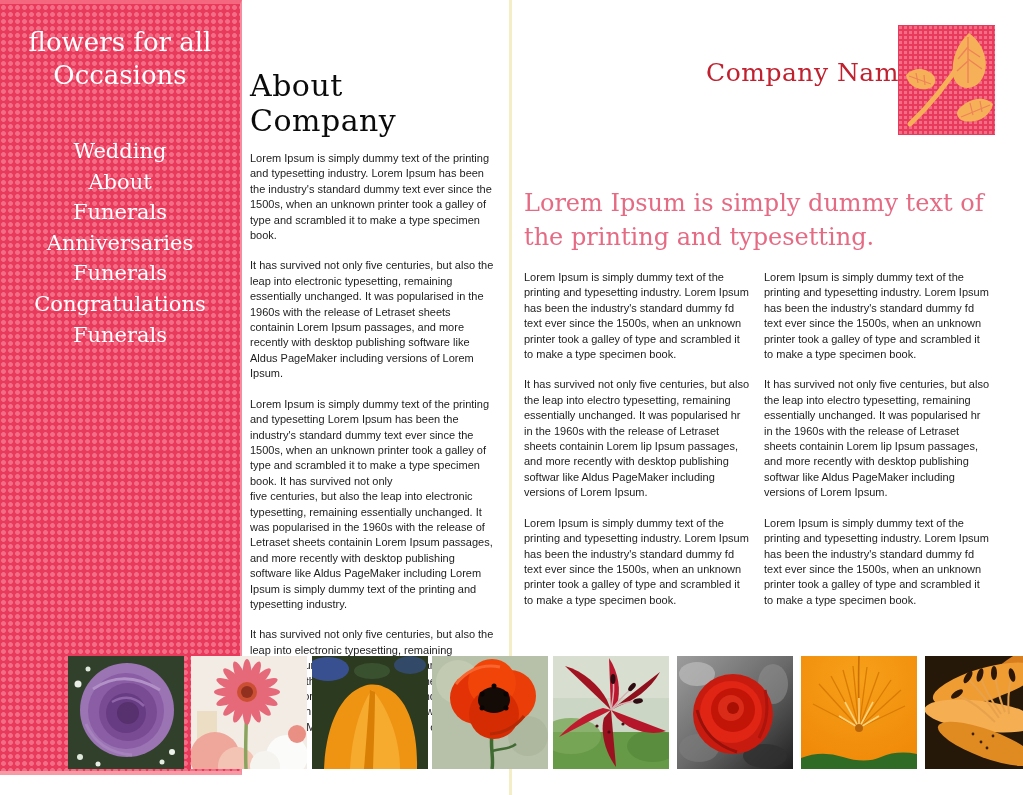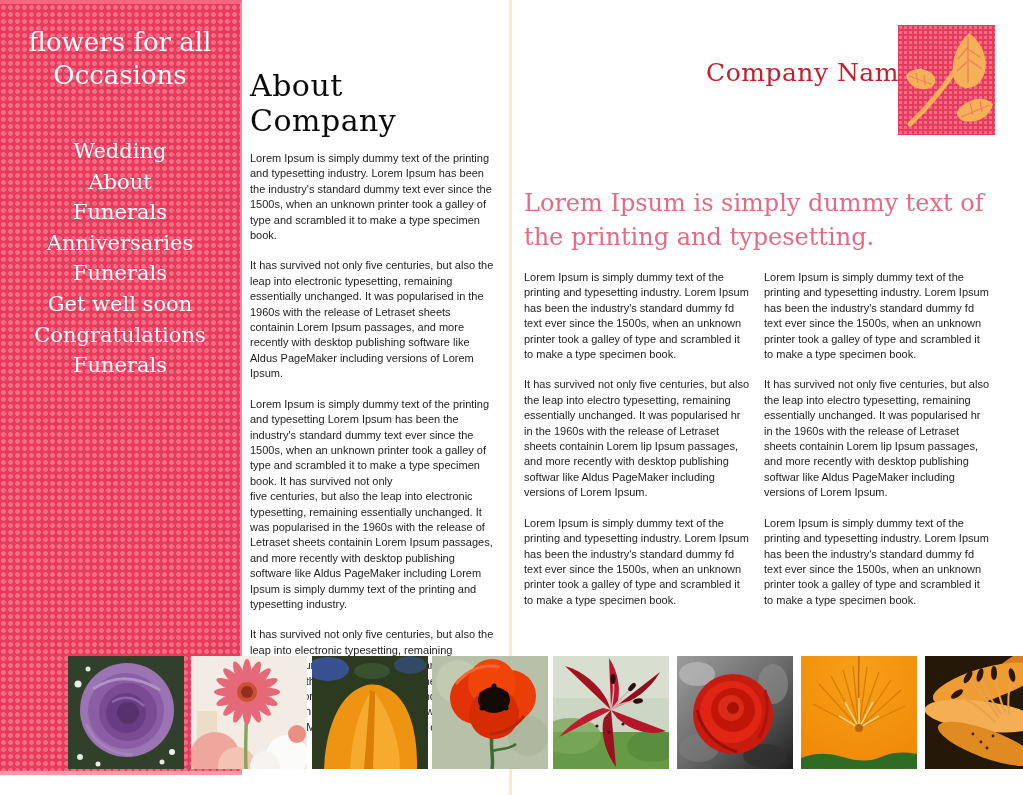--- a/index.html
+++ b/index.html
@@ -54,21 +54,20 @@
 
   <aside class="panel">
     <h1 class="panel-title">flowers for all
 Occasions</h1>
     <nav class="menu">
       <div>Wedding</div>
       <div>About</div>
       <div>Funerals</div>
       <div>Anniversaries</div>
       <div>Funerals</div>
-      <div>Get well soon</div>
       <div>Congratulations</div>
       <div>Funerals</div>
     </nav>
   </aside>
 
   <section class="about body-copy">
     <h2 class="about-heading">About Company</h2>
     <p>Lorem Ipsum is simply dummy text of the printing and typesetting industry. Lorem Ipsum has been the industry's standard dummy text ever since the 1500s, when an unknown printer took a galley of type and scrambled it to make a type specimen book.</p>
     <p>It has survived not only five centuries, but also the leap into electronic typesetting, remaining essentially unchanged. It was popularised in the 1960s with the release of Letraset sheets containin Lorem Ipsum passages, and more recently with desktop publishing software like Aldus PageMaker including versions of Lorem Ipsum.</p>
     <p>Lorem Ipsum is simply dummy text of the printing and typesetting Lorem Ipsum has been the industry's standard dummy text ever since the 1500s, when an unknown printer took a galley of type and scrambled it to make a type specimen book. It has survived not only

